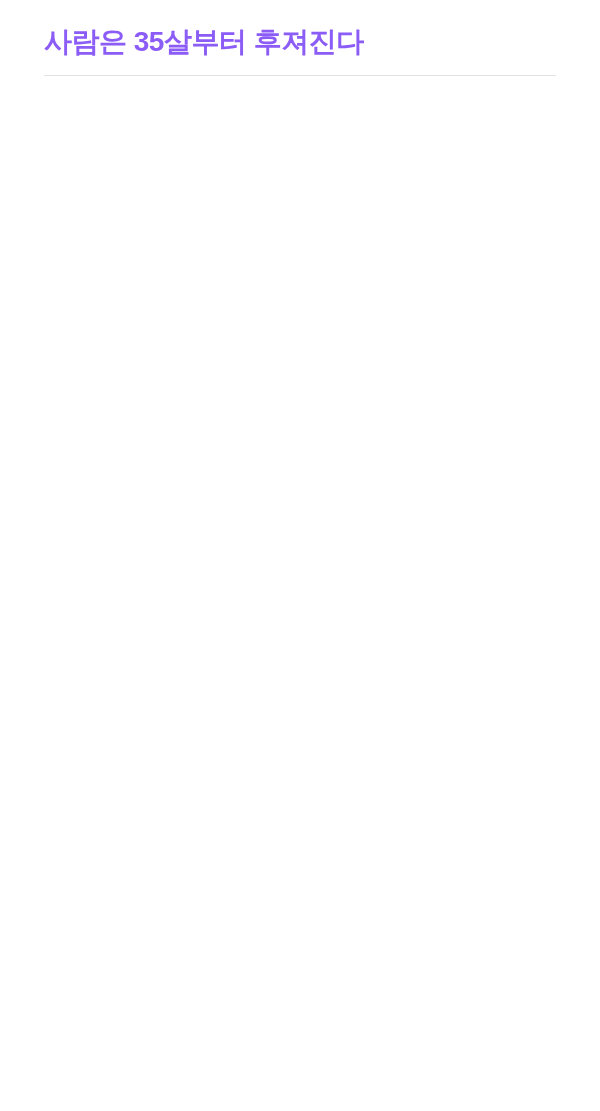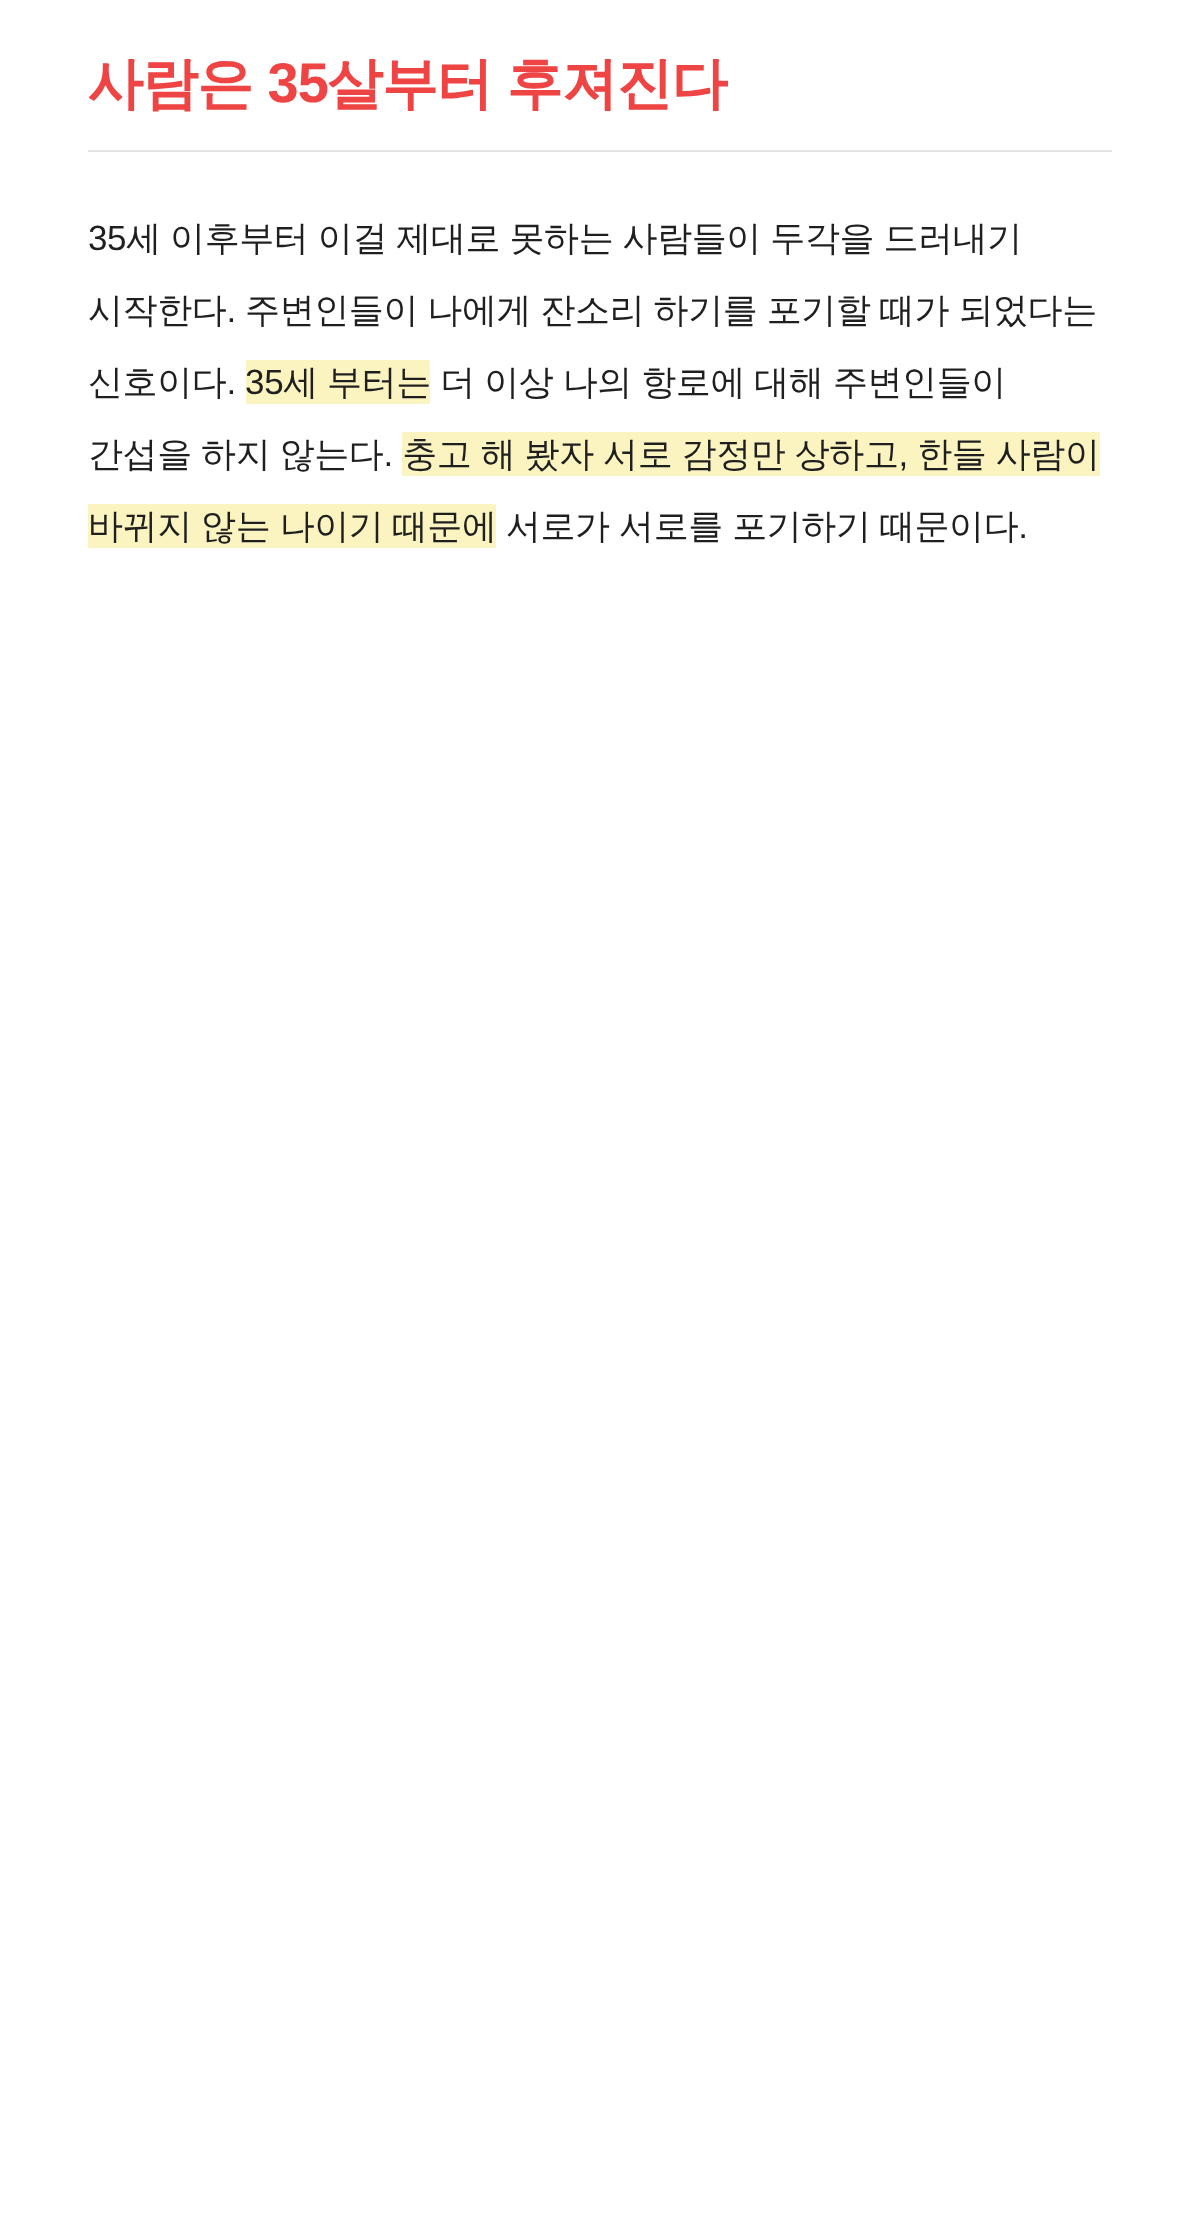--- a/index.html
+++ b/index.html
@@ -20,21 +20,21 @@
     background: #fff;
   }
   .title-block {
     padding: 22px 44px 0 44px;
   }
   .title {
     font-size: 28px;
     font-weight: 700;
     letter-spacing: -0.5px;
     line-height: 1.4;
-    color: #ef4444;
+    color: #8b5cf6;
     margin: 0;
     padding-bottom: 14px;
   }
   .divider {
     height: 1px;
     background: #e2e2e2;
     margin: 0 44px 0 44px;
   }
   .content {
     padding: 26px 44px 40px 44px;
@@ -67,17 +67,16 @@
 <body>
 
 <div class="page">
 
   <div class="title-block">
     <h1 class="title">사람은 35살부터 후져진다</h1>
   </div>
   <div class="divider"></div>
 
   <div class="content">
-    <p class="para">35세 이후부터 이걸 제대로 못하는 사람들이 두각을 드러내기 시작한다. 주변인들이 나에게 잔소리 하기를 포기할 때가 되었다는 신호이다. <mark class="hl">35세 부터는</mark> 더 이상 나의 항로에 대해 주변인들이 간섭을 하지 않는다. <mark class="hl">충고 해 봤자 서로 감정만 상하고, 한들 사람이 바뀌지 않는 나이기 때문에</mark> 서로가 서로를 포기하기 때문이다.</p>
   </div>
 
   <div class="spacer-bottom"></div>
 </div>
 
 </body></html>

